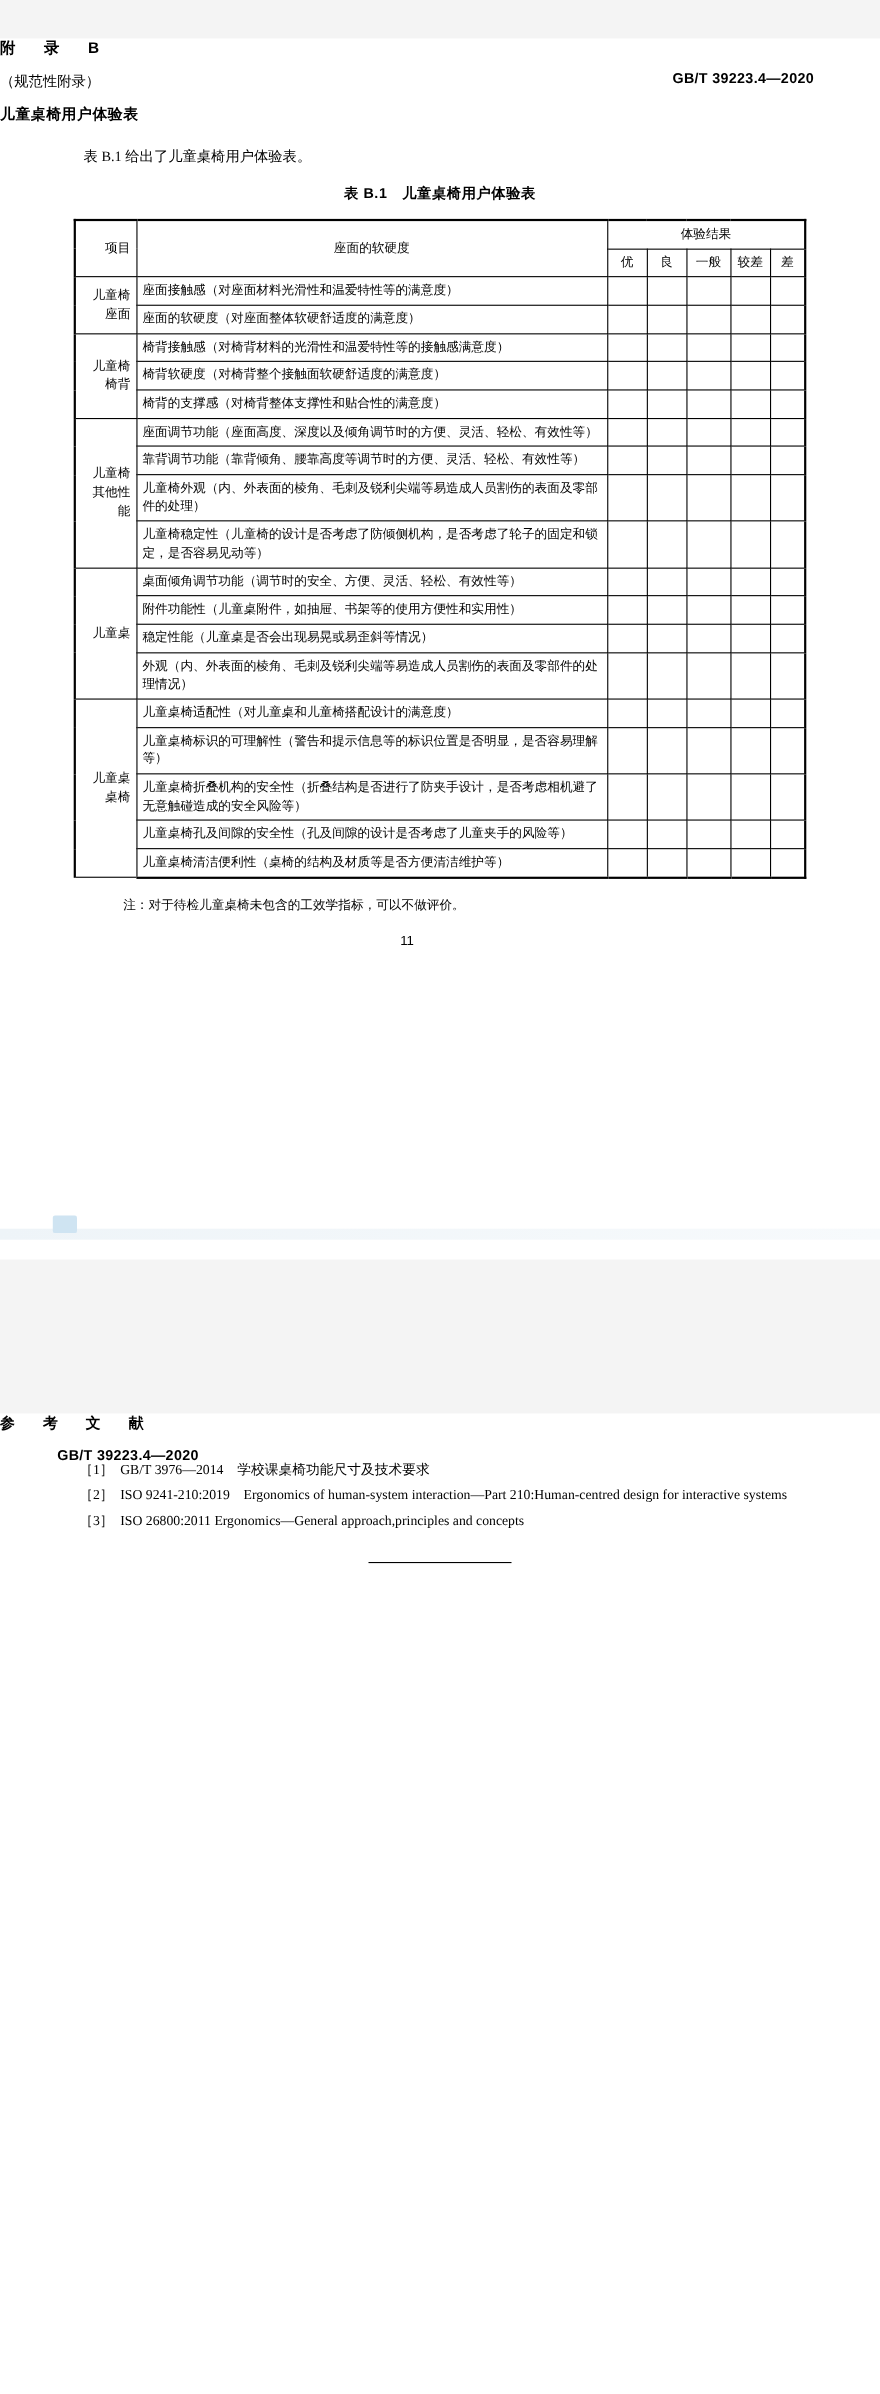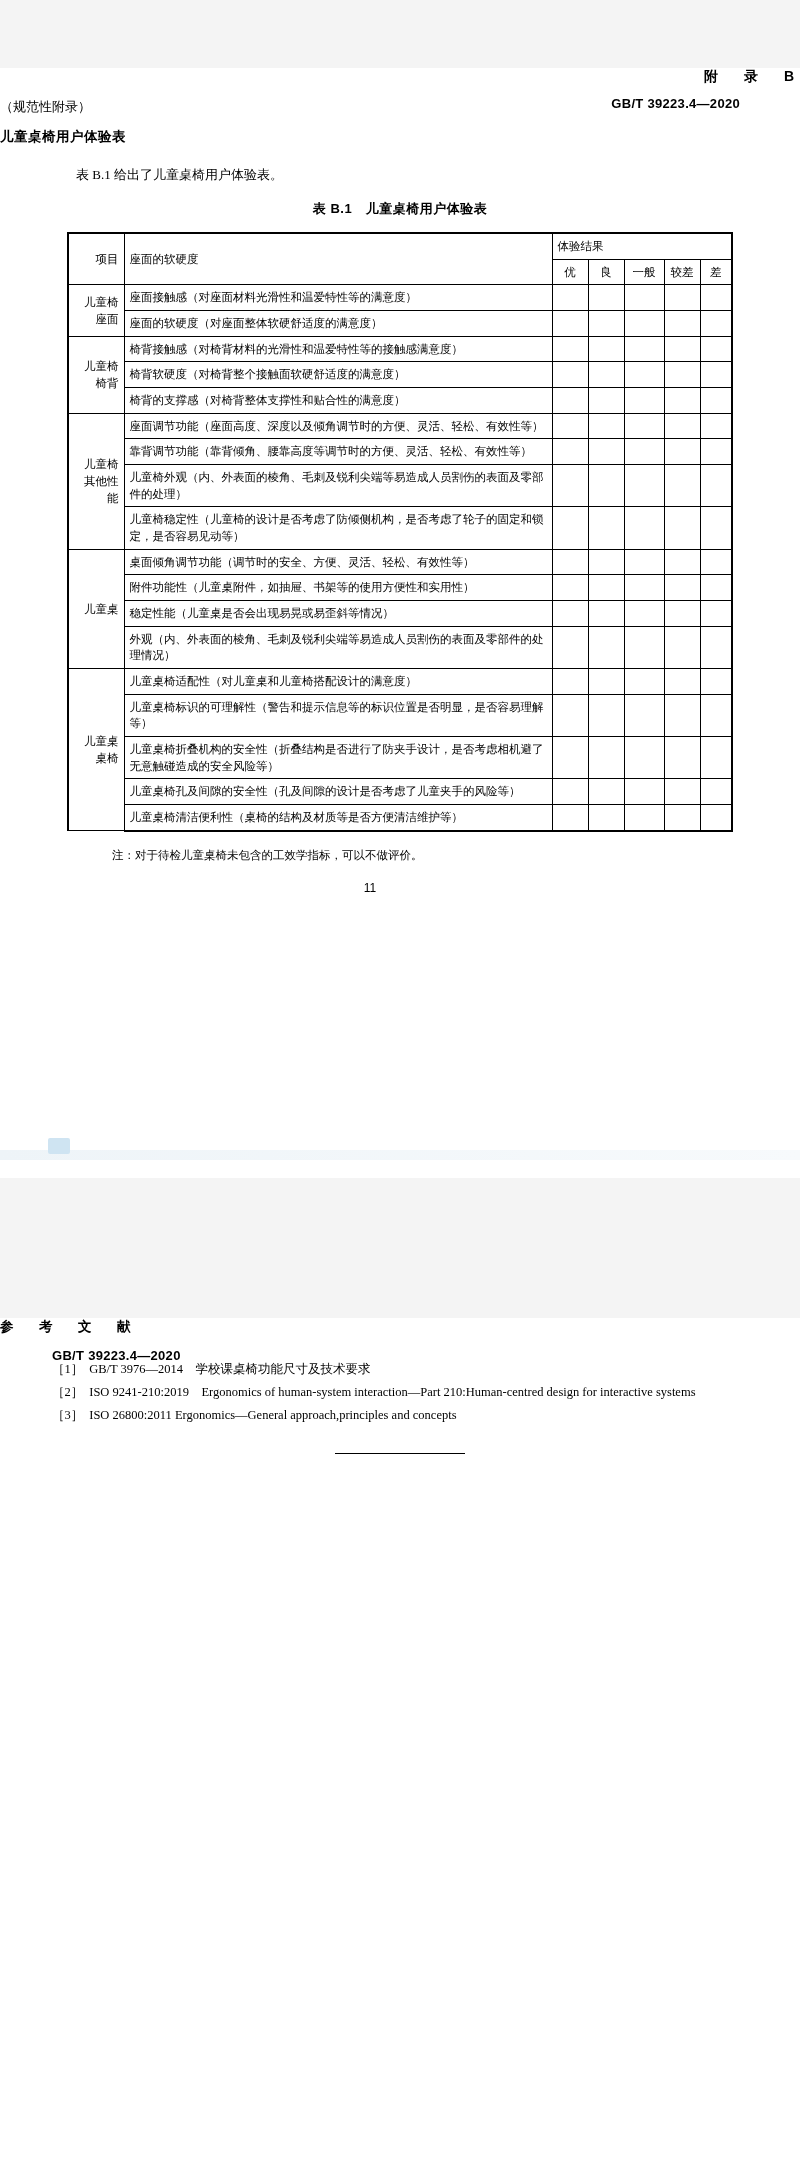--- a/index.html
+++ b/index.html
@@ -41,27 +41,26 @@
   .hdr-left {
     position: absolute;
     top: 30px;
     left: 52px;
     font-family: "Liberation Sans", sans-serif;
     font-weight: bold;
     font-size: 13px;
     letter-spacing: 0.3px;
   }
   .annex-title {
-    text-align: right;
+    text-align: left;
     font-family: "Liberation Sans", sans-serif;
     font-weight: bold;
     font-size: 14px;
     letter-spacing: 6px;
-    margin-top: 68px;
-    padding-left: 40px;
+    margin-top: 35px;
   }
   .annex-sub {
     font-size: 13px;
     margin-top: 12px;
   }
   .annex-name {
     text-align: left;
     font-family: "Liberation Sans", sans-serif;
     font-weight: bold;
     font-size: 13.5px;
@@ -105,21 +104,21 @@
   }
   .c-index {
     text-align: left;
     padding-left: 8px;
   }
   .c-res {
     text-align: center;
     width: 36px;
   }
   .th-center {
-    text-align: left;
+    text-align: center;
   }
   .note {
     font-size: 11.5px;
     margin-top: 16px;
     margin-left: 112px;
   }
   .pageno {
     text-align: center;
     font-family: "Liberation Sans", sans-serif;
     font-size: 12px;
@@ -146,21 +145,21 @@
   .ref-title {
     text-align: left;
     font-family: "Liberation Sans", sans-serif;
     font-weight: bold;
     font-size: 13.5px;
     letter-spacing: 6px;
     margin-top: 80px;
   }
   .ref-list {
     margin-top: 22px;
-    margin-left: 52px;
+    margin-left: 72px;
     margin-right: 52px;
     font-size: 12.5px;
     line-height: 1.85;
   }
   .ref-item {
     text-indent: 0;
   }
   .ref-item .num {
     margin-right: 6px;
   }

